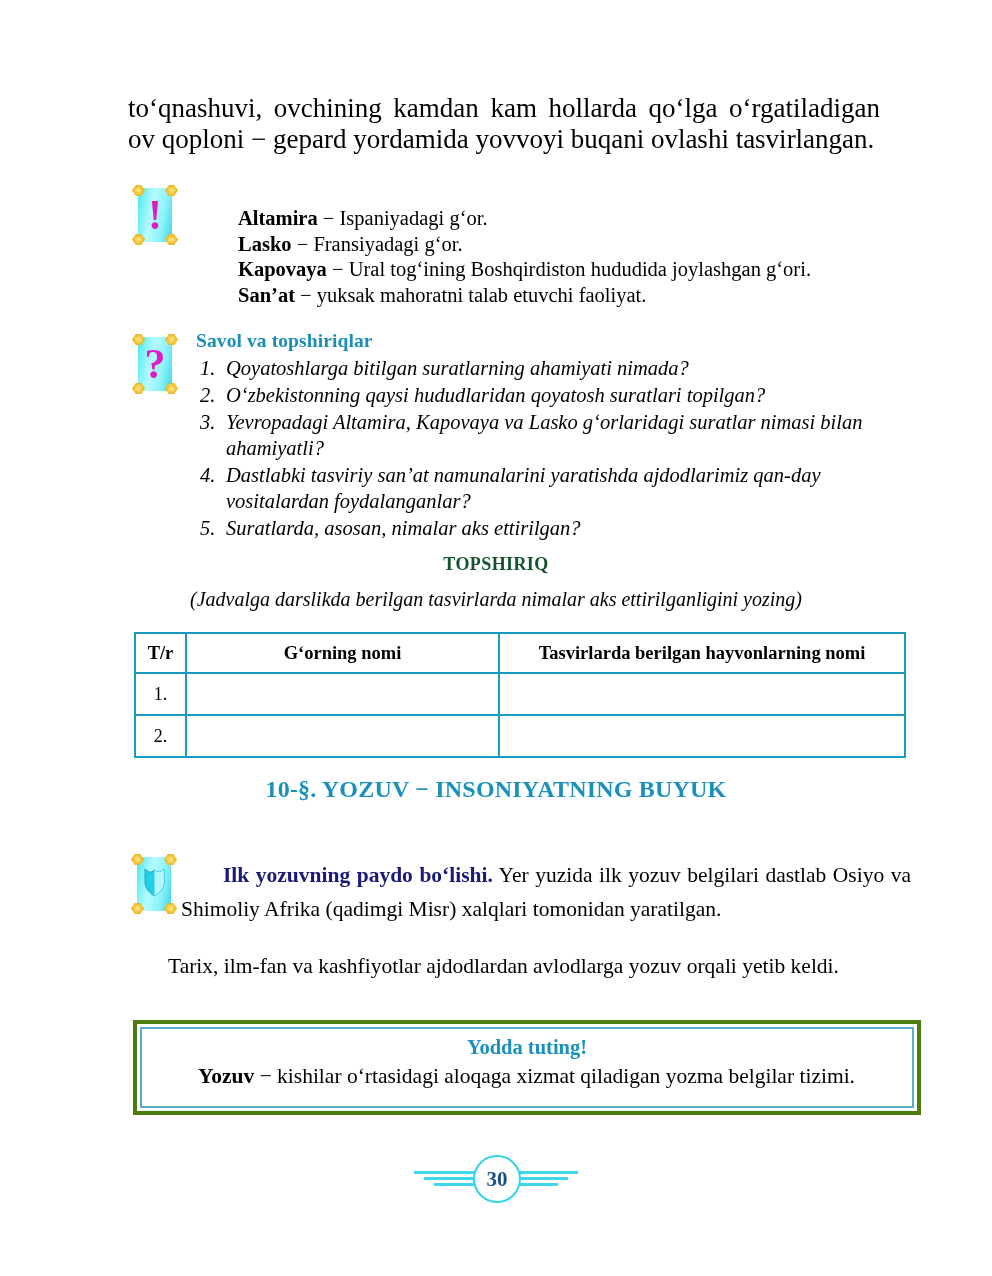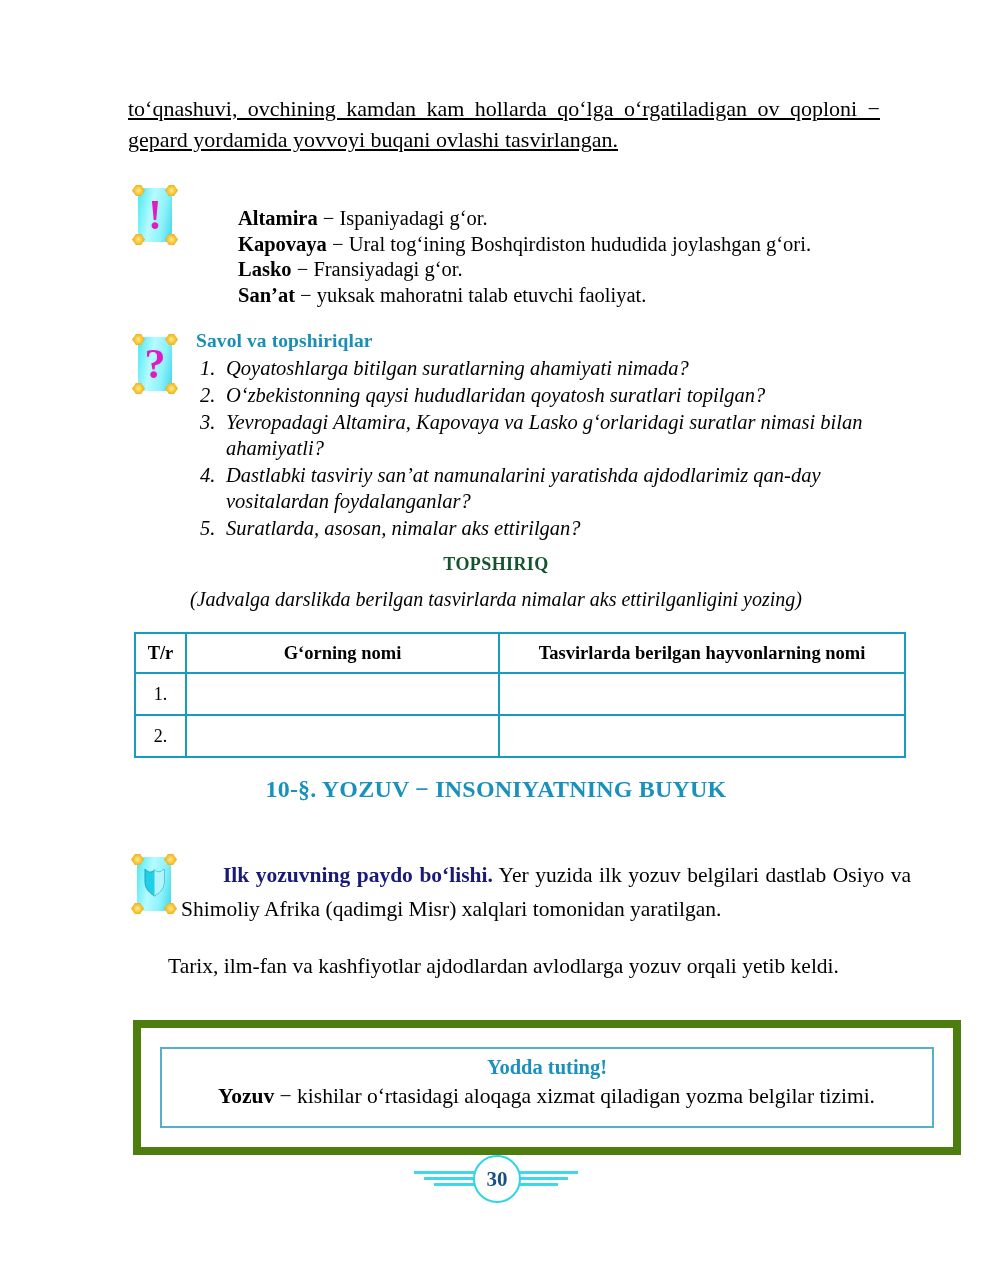--- a/index.html
+++ b/index.html
@@ -16,25 +16,24 @@
     color: #000000;
     overflow: hidden;
   }
 
   
   .intro {
     position: absolute;
     left: 128px;
     top: 93px;
     width: 752px;
-    font-size: 22px;
+    font-size: 27px;
     line-height: 31px;
     text-align: justify;
     text-align-last: left;
-    text-decoration: underline;
   }
 
   
   .icon-box {
     position: absolute;
     width: 46px;
     height: 62px;
   }
   .icon-plate {
     position: absolute;
@@ -205,22 +204,22 @@
     text-align-last: left;
     text-indent: 40px;
   }
 
   
   .remember {
     position: absolute;
     left: 133px;
     top: 1020px;
     width: 774px;
-    border: 8px solid #4d7c0f;
-    padding: 19px;
+    border: 4px solid #4d7c0f;
+    padding: 3px;
     background: #ffffff;
   }
   .remember-inner {
     border: 2px solid #57afc9;
     padding: 7px 16px 14px 16px;
   }
   .remember-title {
     text-align: center;
     font-weight: bold;
     font-size: 20.5px;
@@ -292,24 +291,24 @@
     <div class="clip tr"></div>
     <div class="clip bl"></div>
     <div class="clip br"></div>
   </div>
 
   <div class="terms">
     <div class="row">
       <b>Altamira</b><span> − </span><span>Ispaniyadagi g‘or.</span>
     </div>
     <div class="row">
+      <b>Lasko</b><span> − </span><span>Fransiyadagi g‘or.</span>
+    </div>
+    <div class="row">
       <b>Kapovaya</b><span> − </span><span>Ural tog‘ining Boshqirdiston hududida joylashgan g‘ori.</span>
-    </div>
-    <div class="row">
-      <b>Lasko</b><span> − </span><span>Fransiyadagi g‘or.</span>
     </div>
     <div class="row">
       <b>San’at</b><span> − </span><span>yuksak mahoratni talab etuvchi faoliyat.</span>
     </div>
   </div>
 
   <div class="icon-box" style="left:132px; top:333px;">
     <div class="icon-plate"></div>
     <div class="icon-glyph">?</div>
     <div class="clip tl"></div>

